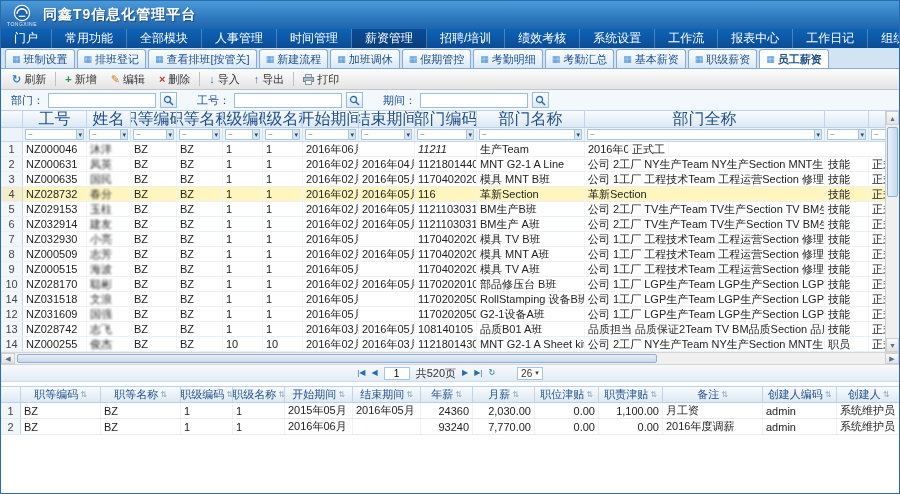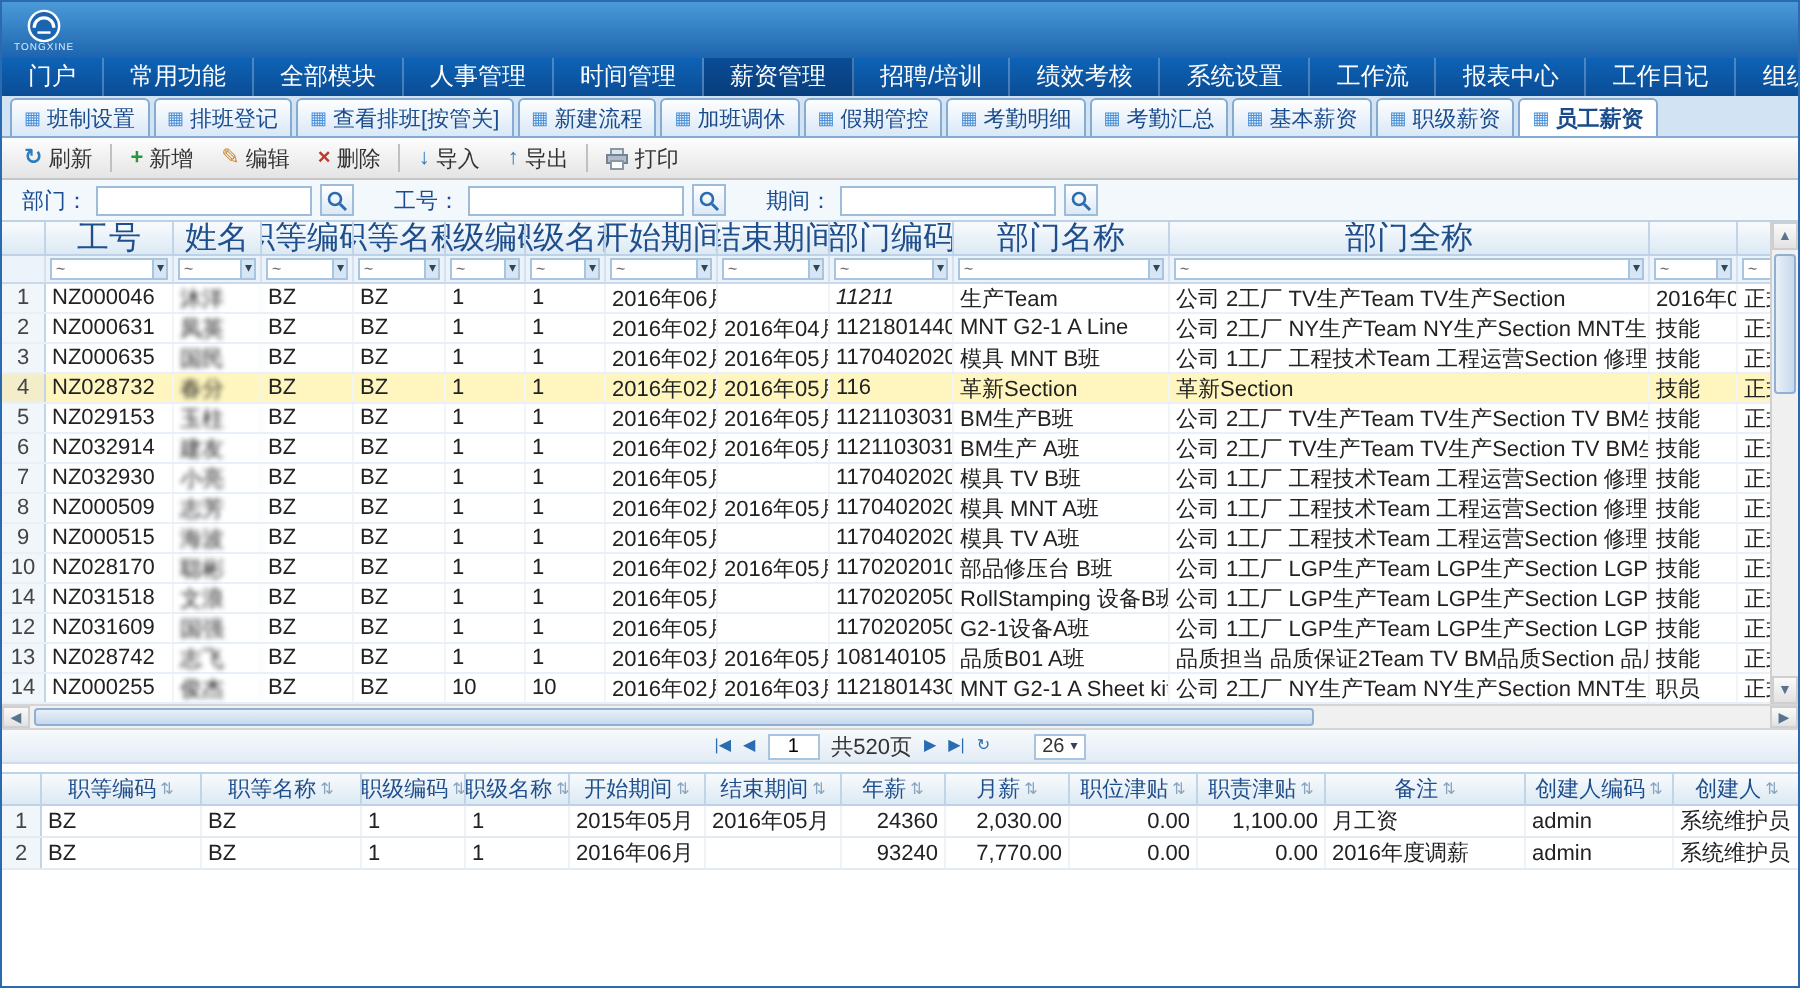--- a/index.html
+++ b/index.html
@@ -96,20 +96,21 @@
   <div class="topbar">
     <span class="logo">
       <svg width="18" height="18" viewBox="0 0 22 22">
         <circle cx="11" cy="11" r="10" fill="#ffffff"></circle>
         <circle cx="11" cy="11" r="8.5" fill="#1d64ae"></circle>
         <path d="M5 12 a6 6 0 0 1 12 0" stroke="#fff" stroke-width="2" fill="none"></path>
         <path d="M7 15 h8" stroke="#fff" stroke-width="1.5"></path>
       </svg>
       <span class="logo-cap">TONGXINE</span>
     </span>
+    <span class="title">同鑫T9信息化管理平台</span>
   </div>
 
   <div class="nav" id="nav">
       <span class="nav-item">门户</span>
       <span class="nav-item">常用功能</span>
       <span class="nav-item">全部模块</span>
       <span class="nav-item">人事管理</span>
       <span class="nav-item">时间管理</span>
       <span class="nav-item active">薪资管理</span>
       <span class="nav-item">招聘/培训</span>
@@ -351,21 +352,20 @@
           <div class="g-cell" style="width: 64px;">NZ000046</div>
           <div class="g-cell blurname" style="width: 44px;">沐洋</div>
           <div class="g-cell" style="width: 46px;">BZ</div>
           <div class="g-cell" style="width: 46px;">BZ</div>
           <div class="g-cell" style="width: 40px;">1</div>
           <div class="g-cell" style="width: 40px;">1</div>
           <div class="g-cell" style="width: 56px;">2016年06月</div>
           <div class="g-cell" style="width: 56px;"></div>
           <div class="g-cell" style="width: 62px; font-style: italic;">11211</div>
           <div class="g-cell" style="width: 108px;">生产Team</div>
-          <div class="g-cell" style="width: 240px;">公司 2工厂 TV生产Team TV生产Section</div>
           <div class="g-cell" style="width: 44px;">2016年06月调薪</div>
           <div class="g-cell" style="width: 40px;">正式工</div>
         </div>
         <div class="g-row">
           <div class="g-cell num" style="width: 22px;">2</div>
           <div class="g-cell" style="width: 64px;">NZ000631</div>
           <div class="g-cell blurname" style="width: 44px;">凤英</div>
           <div class="g-cell" style="width: 46px;">BZ</div>
           <div class="g-cell" style="width: 46px;">BZ</div>
           <div class="g-cell" style="width: 40px;">1</div>

